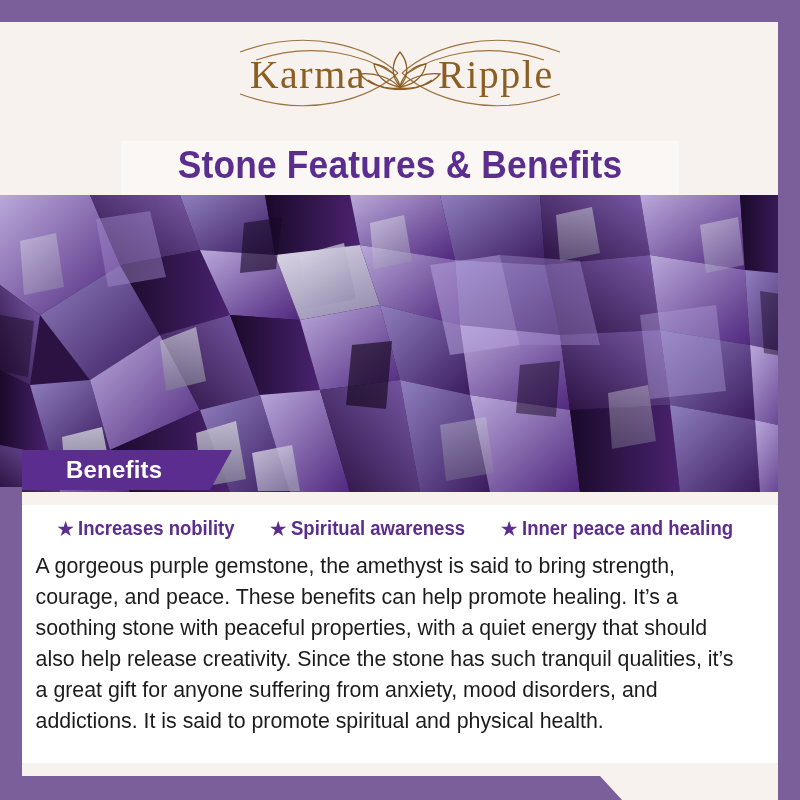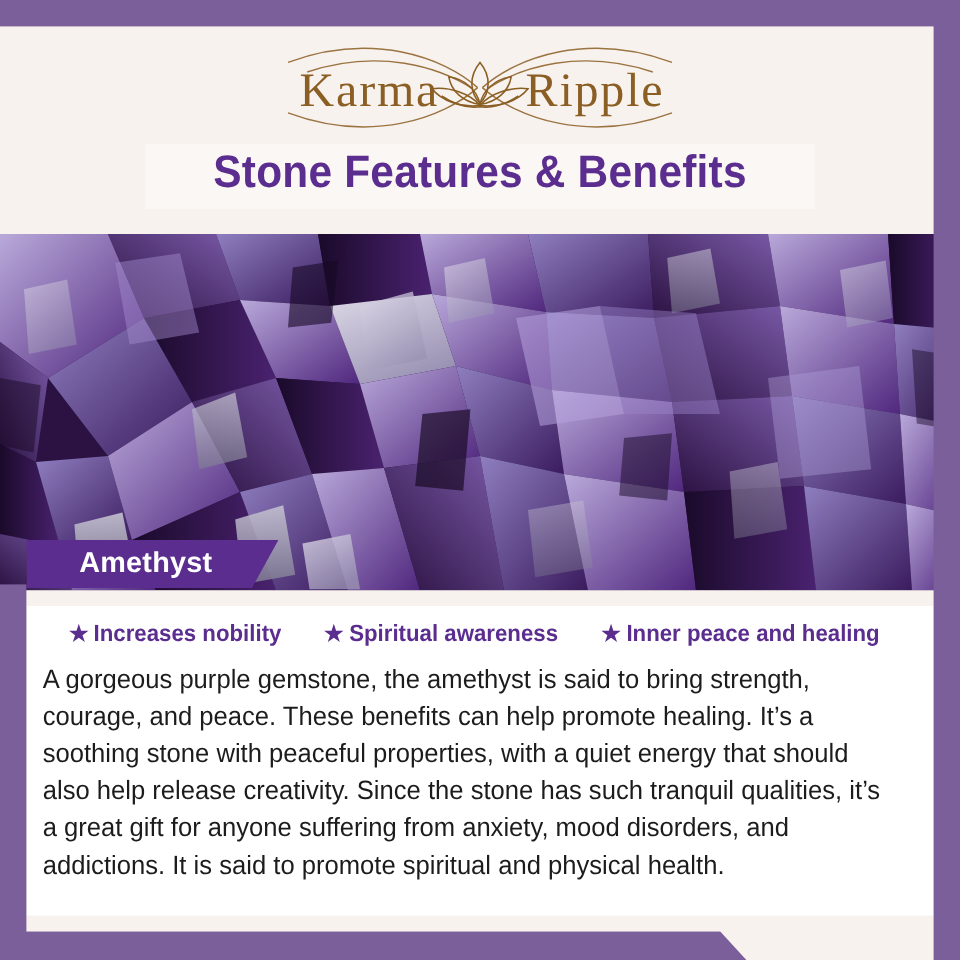--- a/index.html
+++ b/index.html
@@ -67,21 +67,21 @@
   }
   .logo-svg { display: block; }
 
   
   .title-band {
     position: absolute;
     top: 120px; left: 0;
     width: 800px; height: 75px;
     background: #f8f2ee;
     display: flex;
-    align-items: flex-start;
+    align-items: flex-end;
     justify-content: center;
     z-index: 3;
   }
   .title-plate {
     background: #fbf7f4;
     padding: 4px 40px 8px 40px;
   }
   .title-text {
     font-family: "Liberation Sans Narrow", "Liberation Sans", sans-serif;
     font-weight: bold;
@@ -284,21 +284,21 @@
 
       <polygon points="352,150 392,146 386,214 346,210" fill="#16071f" opacity="0.65"></polygon>
       <polygon points="244,28 282,22 276,74 240,78" fill="#180824" opacity="0.6"></polygon>
       <polygon points="520,170 560,166 556,222 516,218" fill="#1a0a26" opacity="0.5"></polygon>
       <polygon points="0,120 34,126 28,182 0,176" fill="#190a25" opacity="0.5"></polygon>
       <polygon points="760,96 800,102 800,164 764,158" fill="#170721" opacity="0.45"></polygon>
     </svg>
   </div>
 
   <div class="stone-banner">
-    <span class="stone-banner-label">Amethyst</span>
+    <span class="stone-banner-label">Benefits</span>
   </div>
 
   <div class="header">
     <div class="logo-wrap">
       <svg class="logo-svg" width="460" height="86" viewBox="0 0 460 86" xmlns="http://www.w3.org/2000/svg">
         <g fill="none" stroke="#8b5e24" stroke-width="1.2" opacity="0.85">
           <path d="M70 22 C 140 -4, 200 18, 228 43"></path>
           <path d="M70 64 C 140 90, 200 68, 228 43"></path>
           <path d="M390 22 C 320 -4, 260 18, 232 43"></path>
           <path d="M390 64 C 320 90, 260 68, 232 43"></path>

